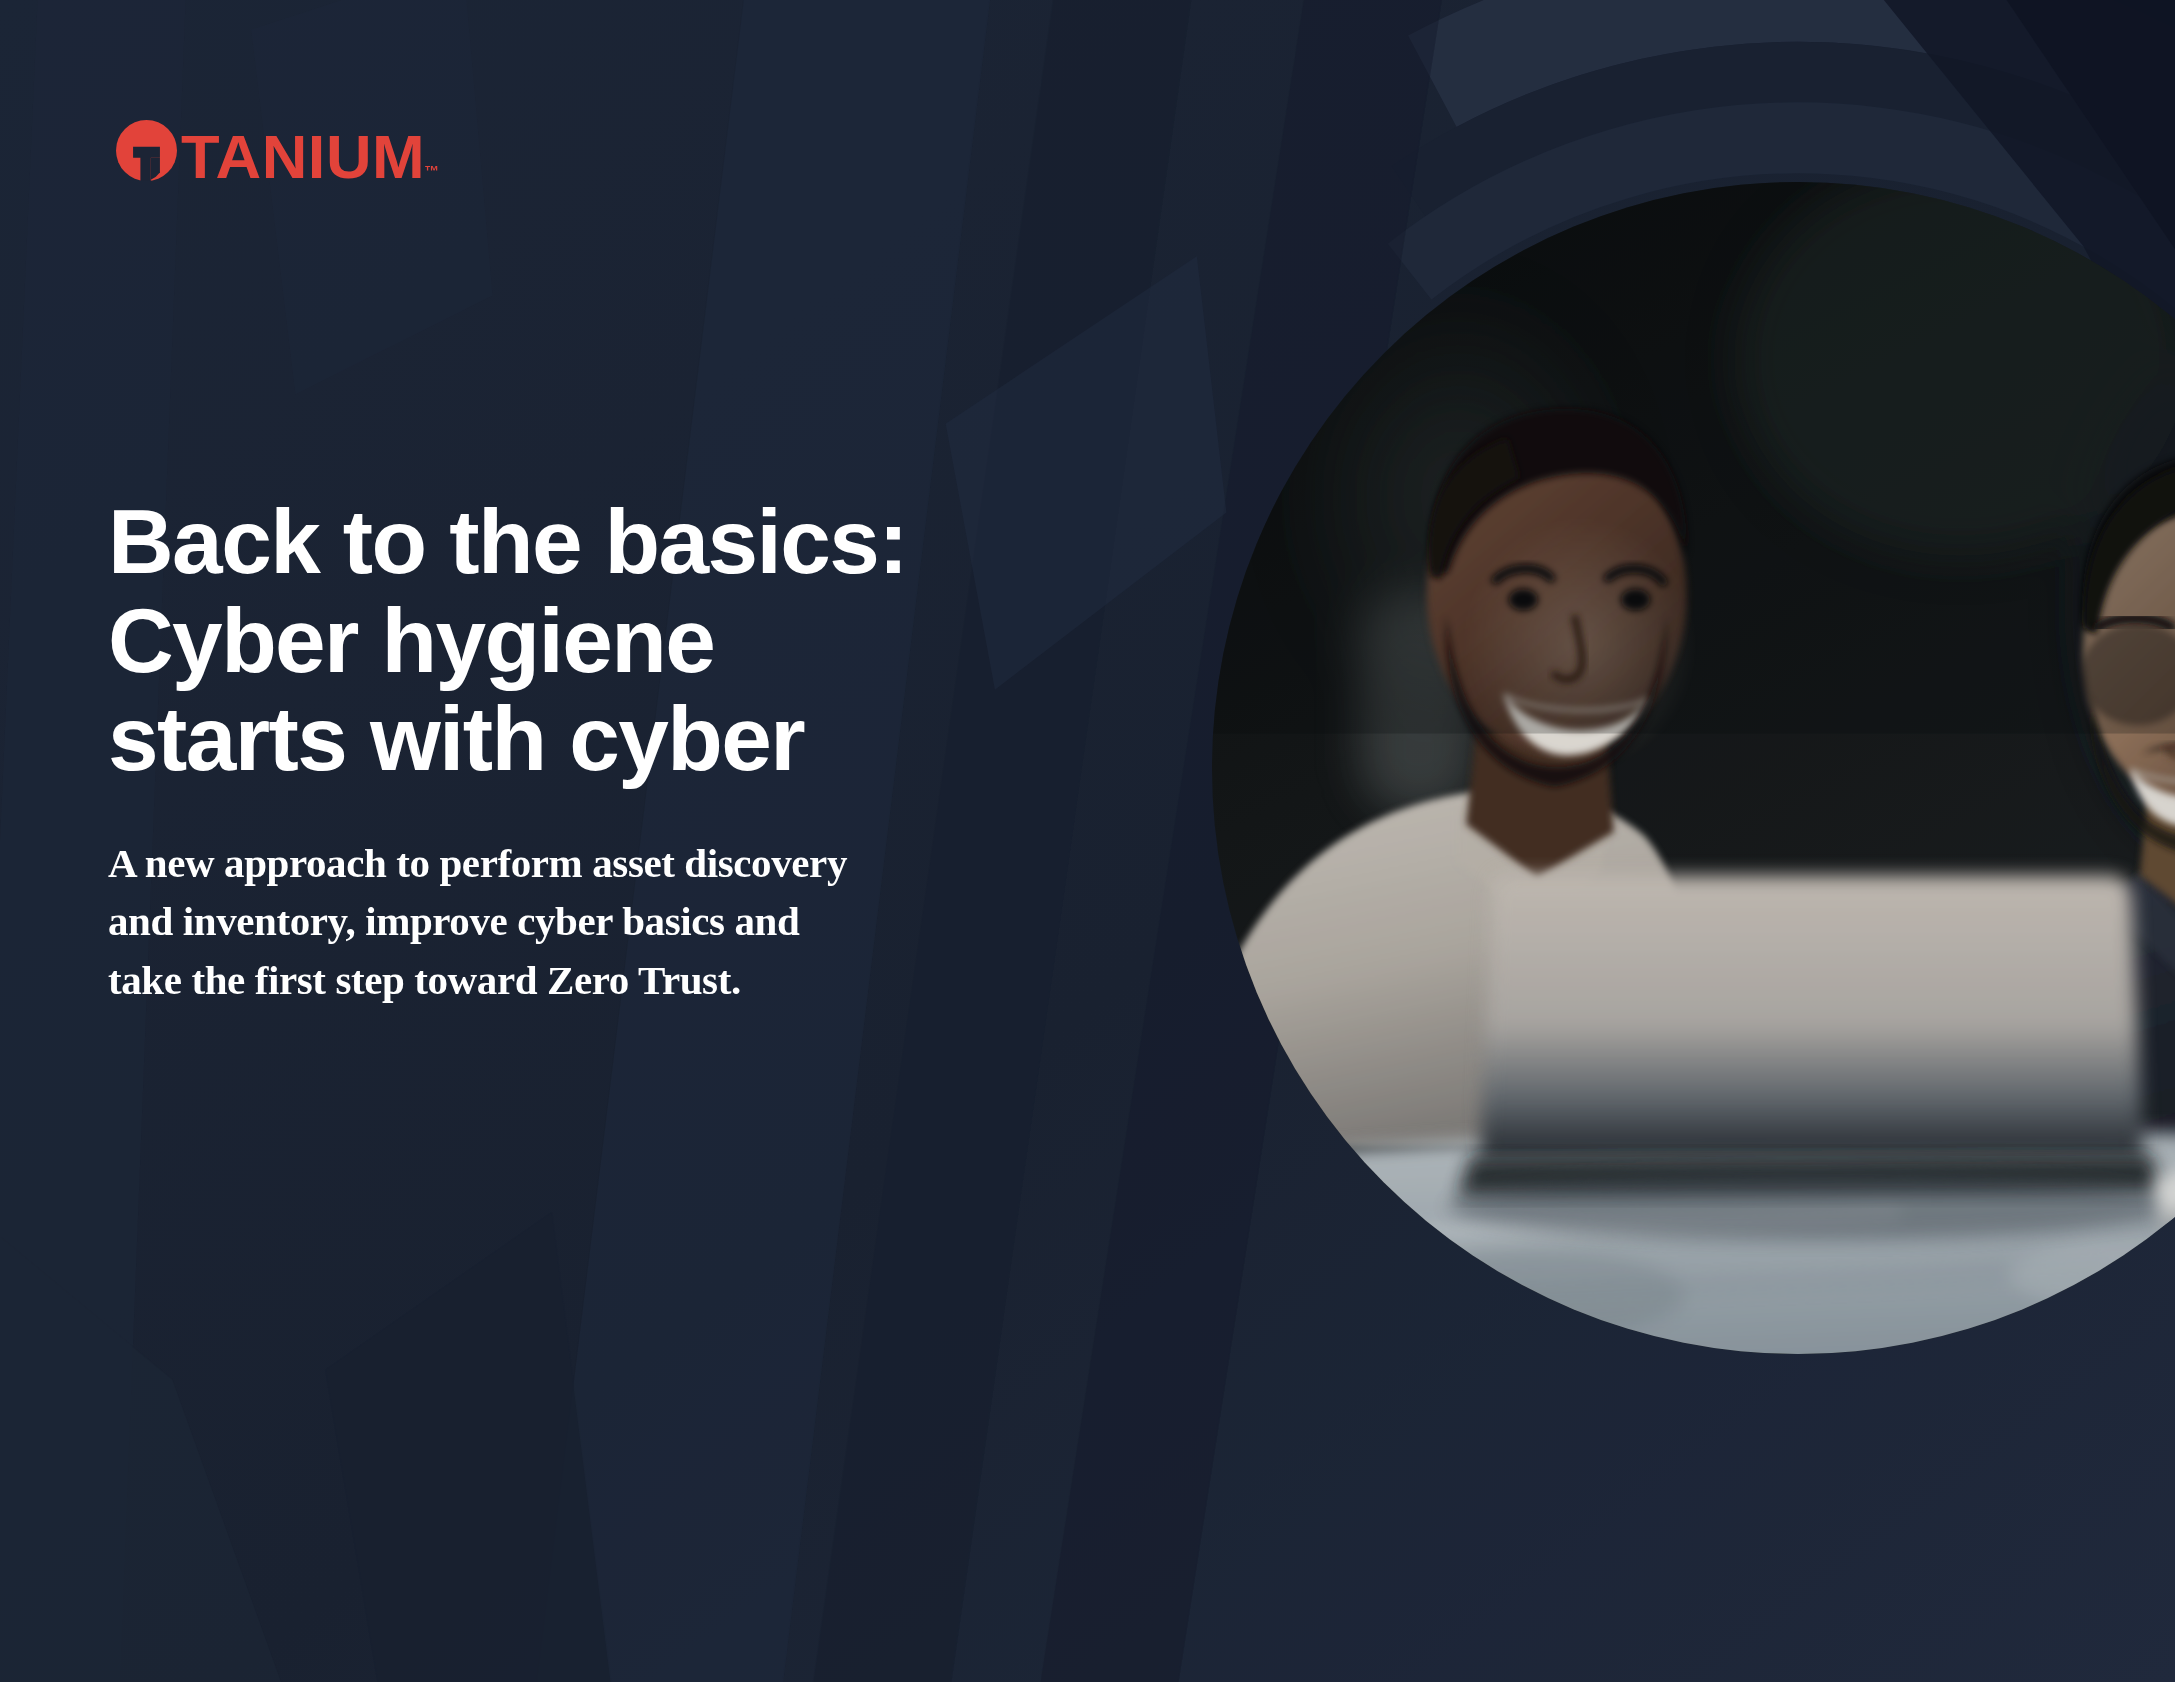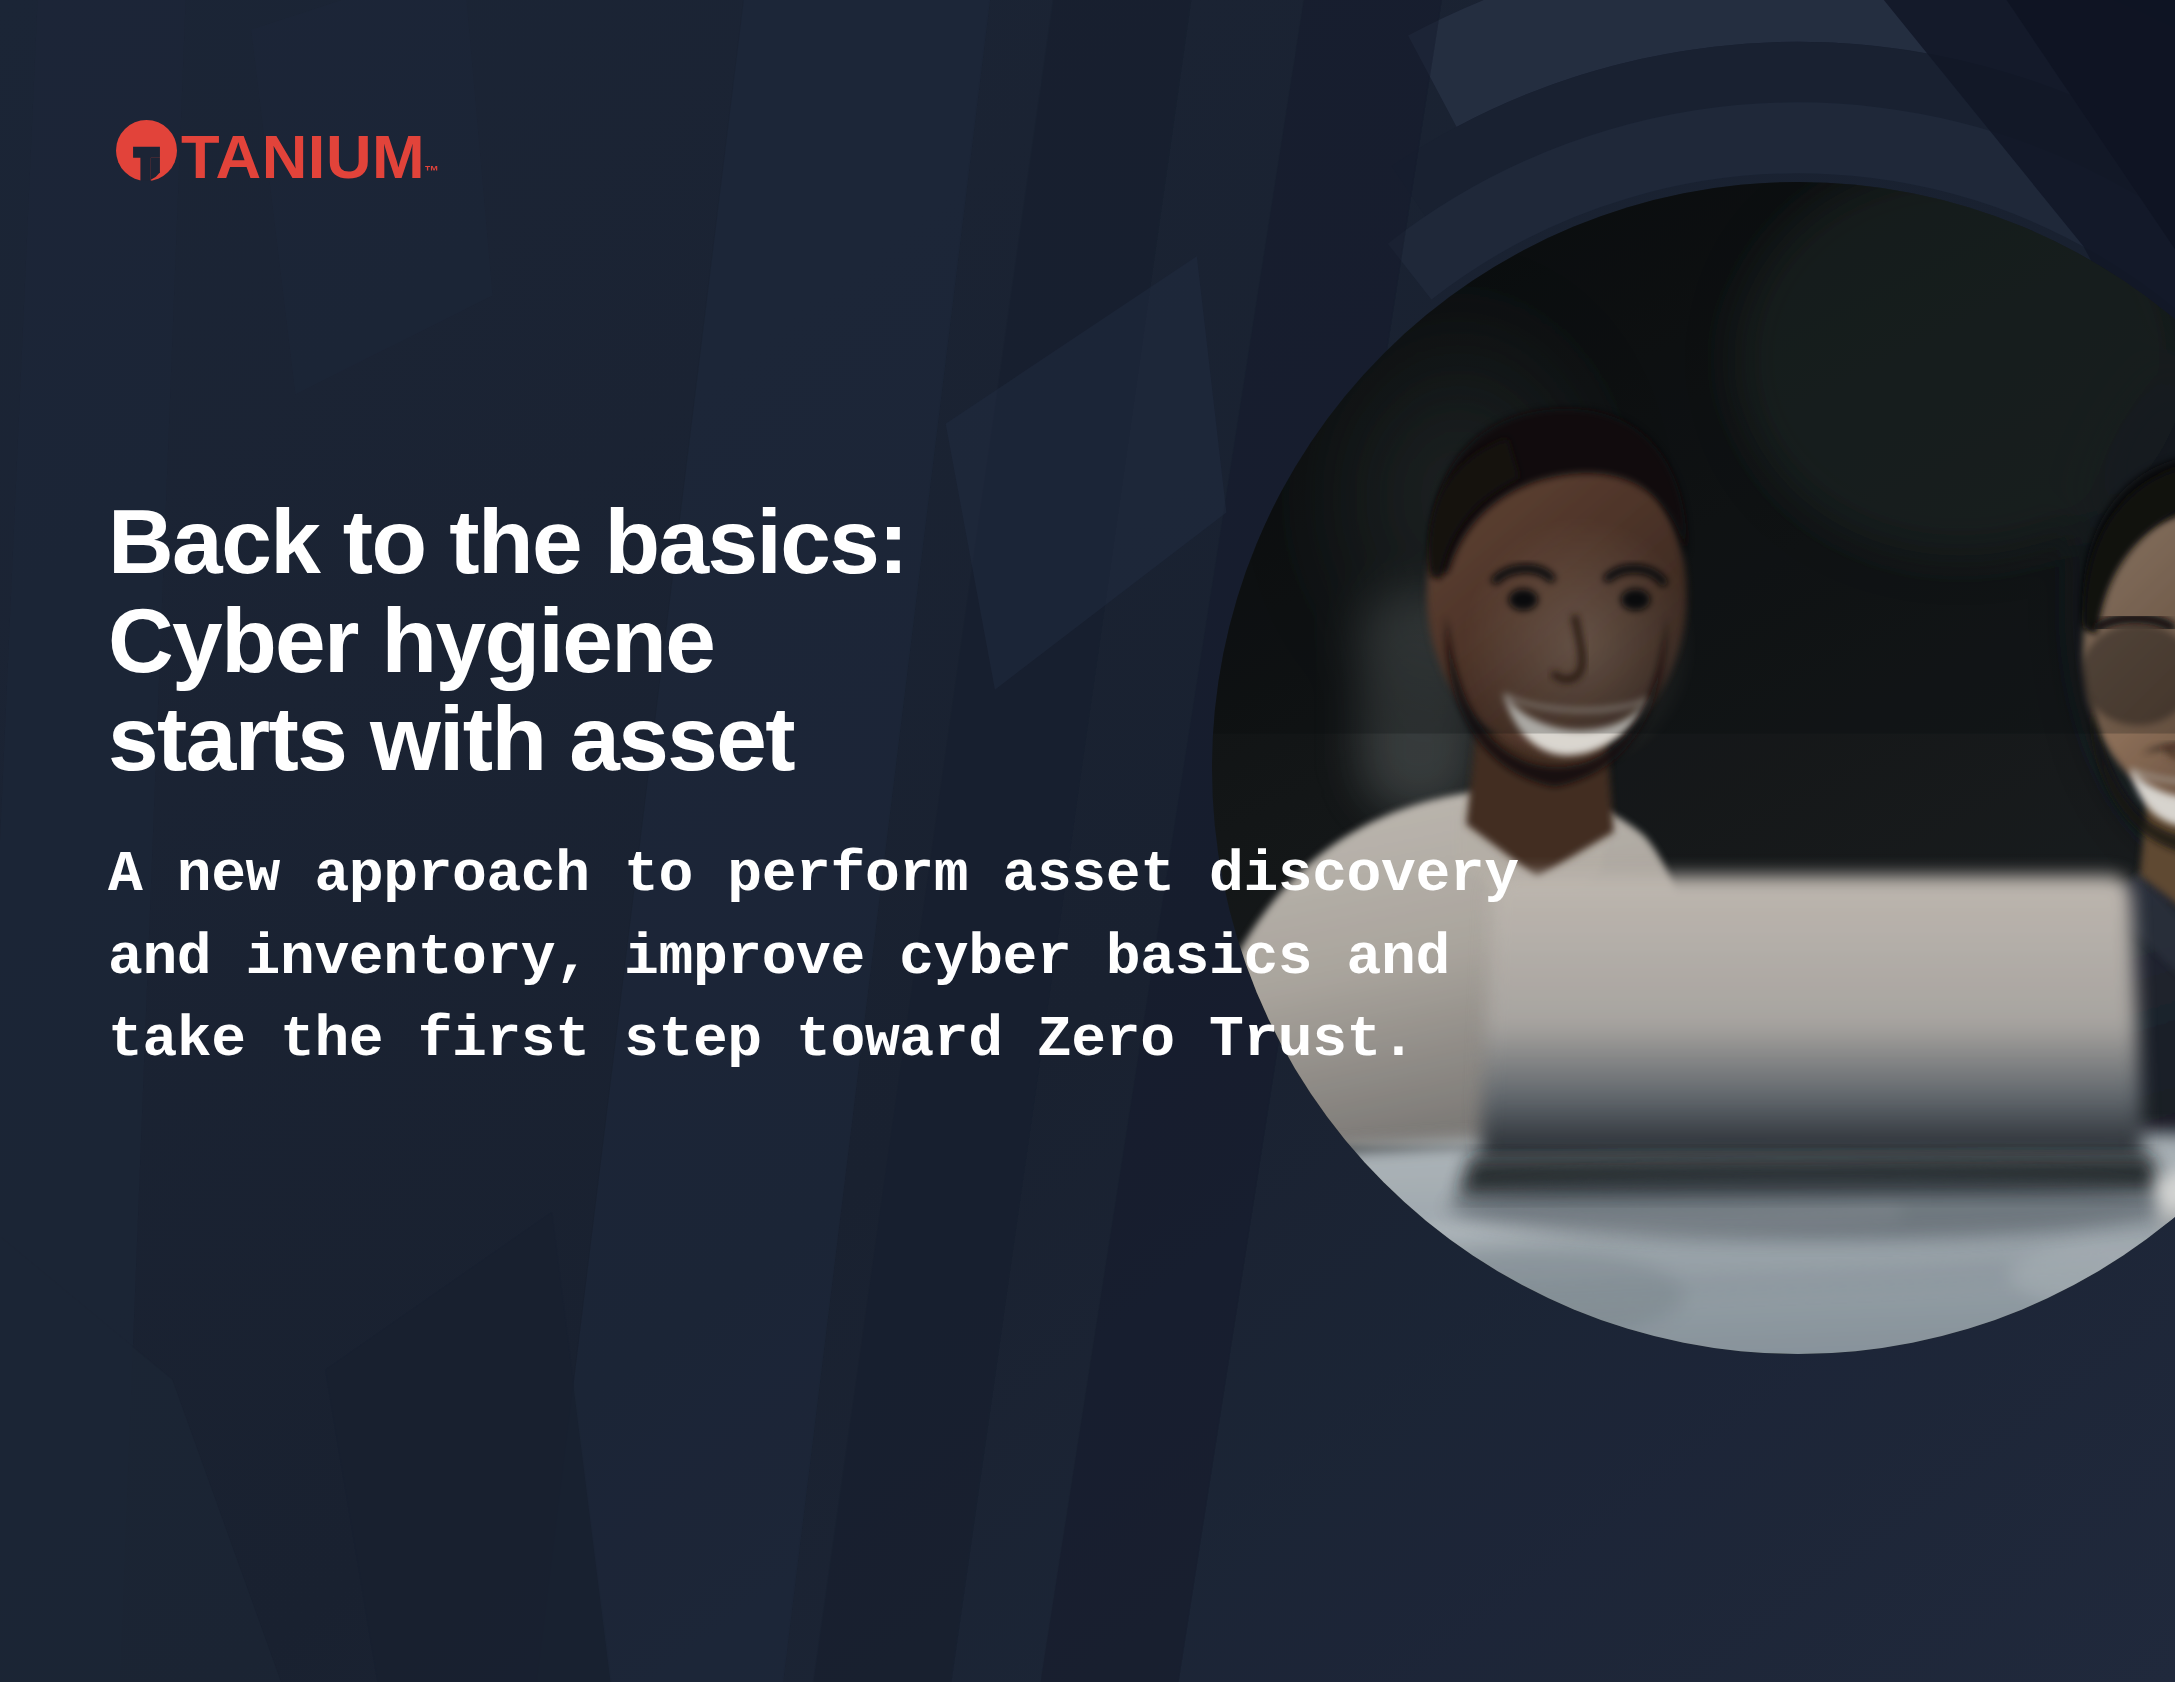--- a/index.html
+++ b/index.html
@@ -87,23 +87,23 @@
     line-height: 1.085;
     letter-spacing: -1.6px;
     max-width: 916px;
   }
   .headline .hl-line { display: block; white-space: nowrap; }
 
   .subhead {
     margin: 0;
     padding-top: 45px;
     color: #ffffff;
-    font-family: Liberation Mono, monospace;
+    font-family: Liberation Serif, serif;
     font-weight: 700;
-    font-size: 58px;
+    font-size: 41px;
     line-height: 1.42;
     letter-spacing: -0.4px;
     max-width: 995px;
   }
   .subhead .sh-line { display: block; white-space: nowrap; }
 
   
   .photo-circle {
     position: absolute;
     left: 1212px;
@@ -183,21 +183,21 @@
     <div class="logo-wordmark">
       <span class="logo-word">TANIUM</span>
       <span class="logo-tm">™</span>
     </div>
   </div>
 
   <div class="copy-block">
     <h1 class="headline">
       <span class="hl-line">Back to the basics:</span>
       <span class="hl-line">Cyber hygiene</span>
-      <span class="hl-line">starts with asset</span>
+      <span class="hl-line">starts with cyber</span>
     </h1>
     <p class="subhead">
       <span class="sh-line">A new approach to perform asset discovery</span>
       <span class="sh-line">and inventory, improve cyber basics and</span>
       <span class="sh-line">take the first step toward Zero Trust.</span>
     </p>
   </div>
 
   <div class="photo-circle">
     <svg class="photo-art" viewBox="0 0 1190 1190" preserveAspectRatio="xMidYMid slice" aria-hidden="true">

